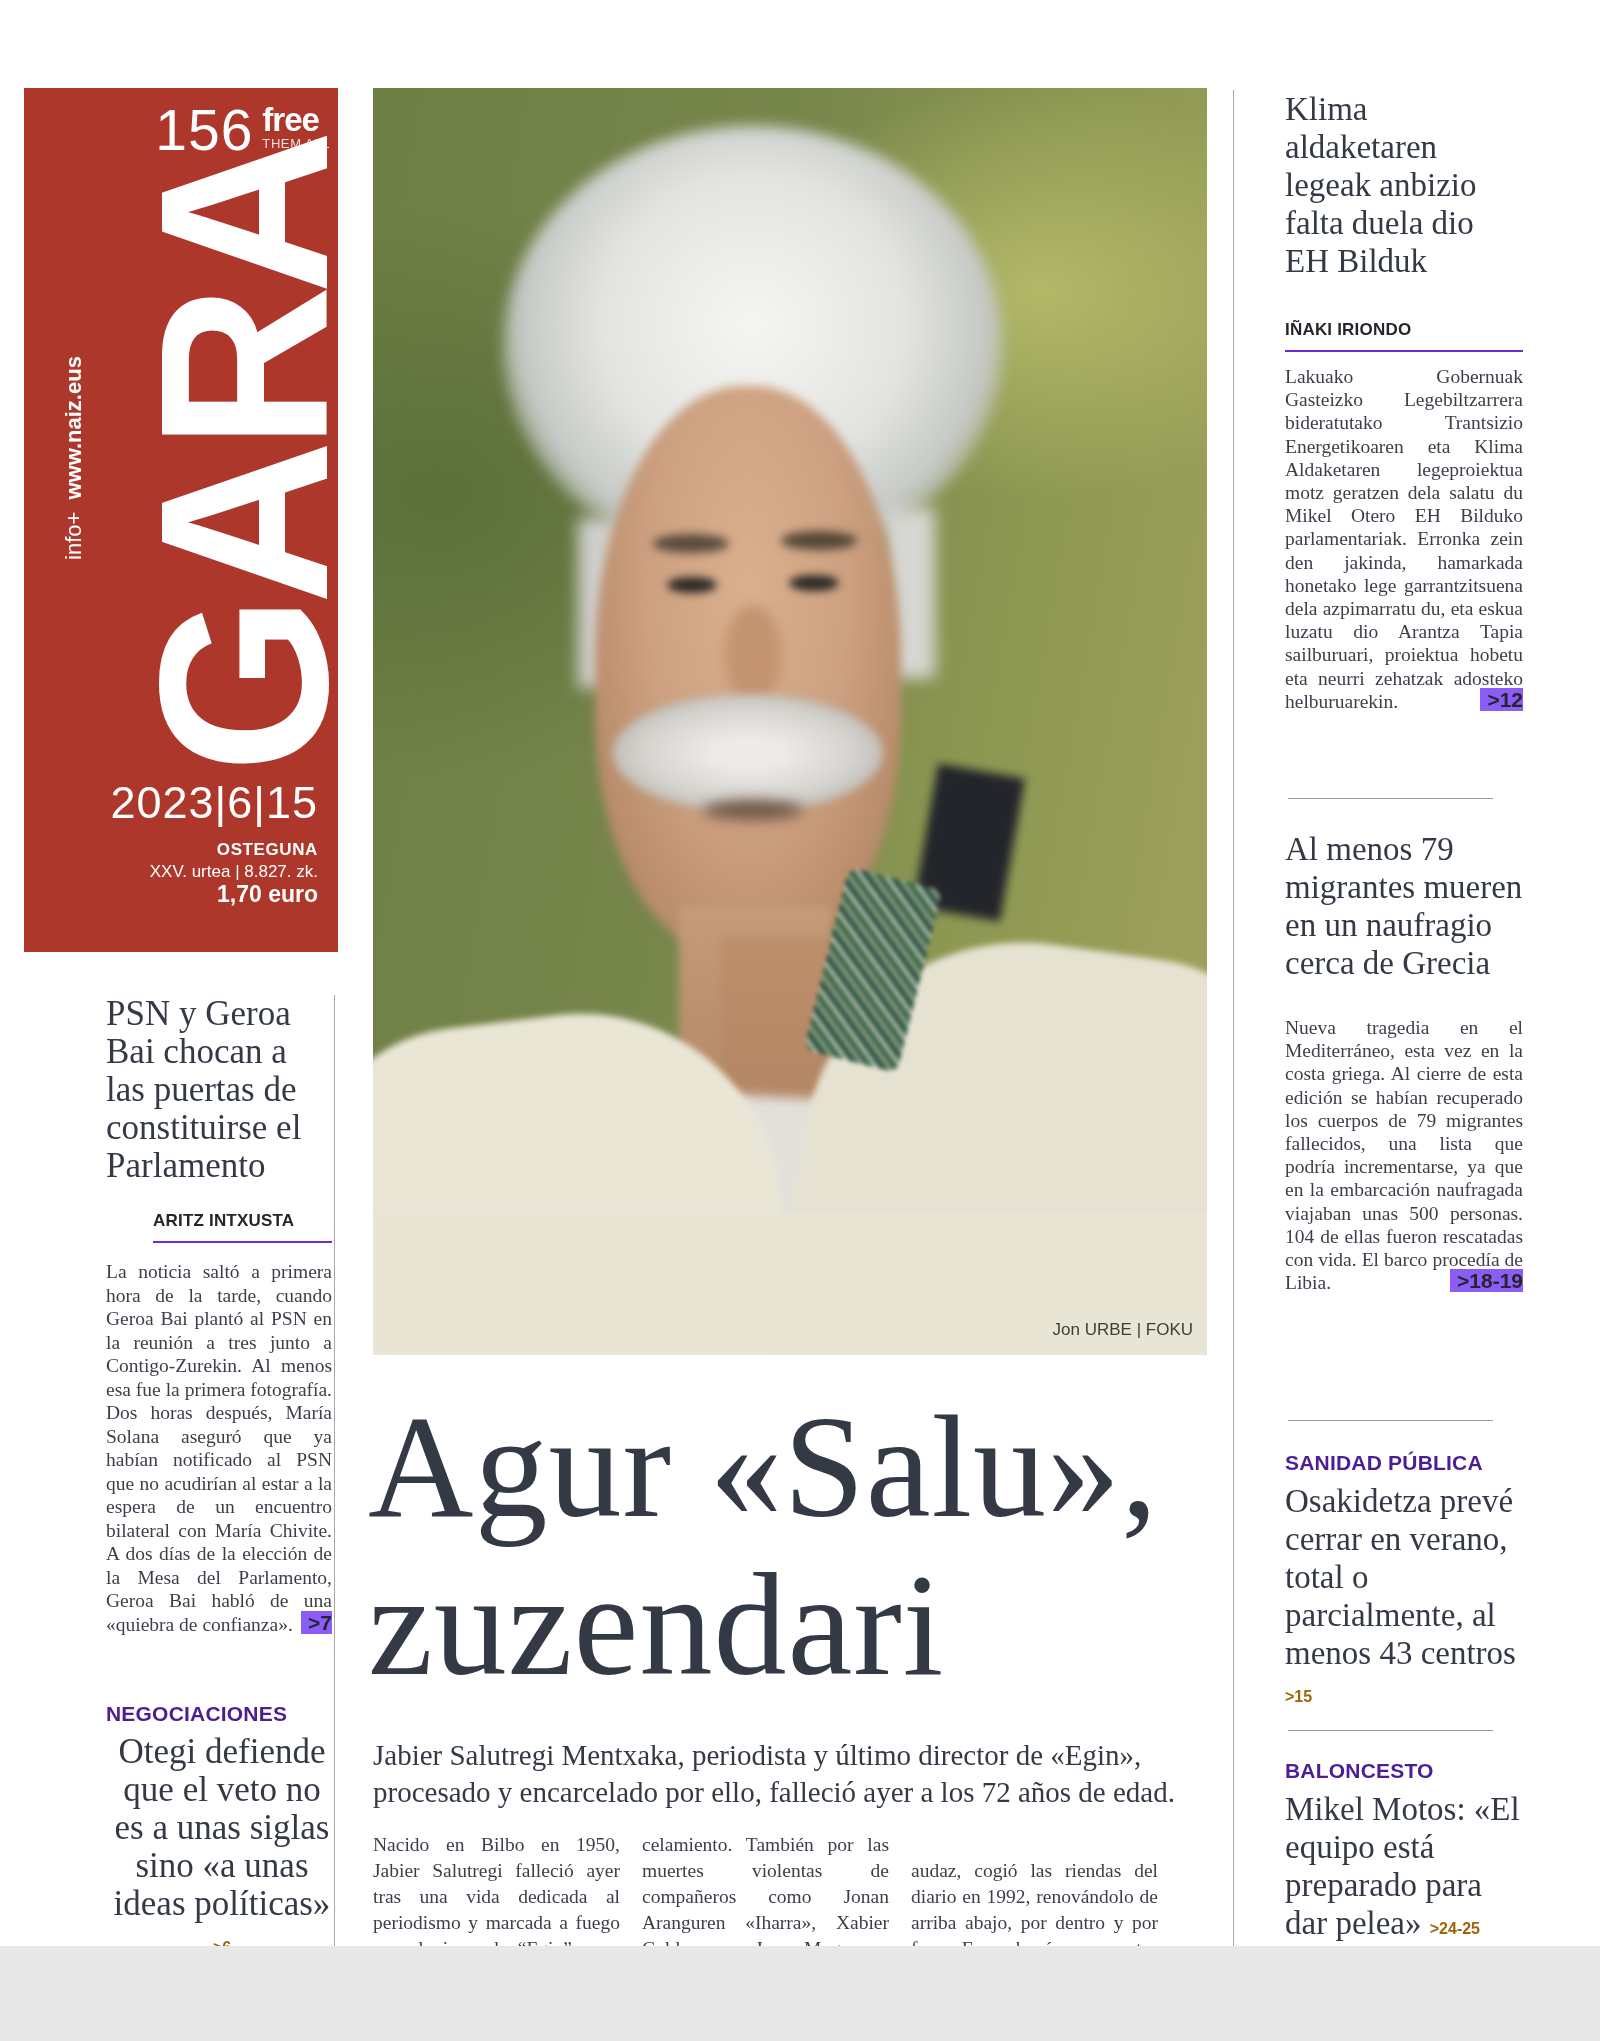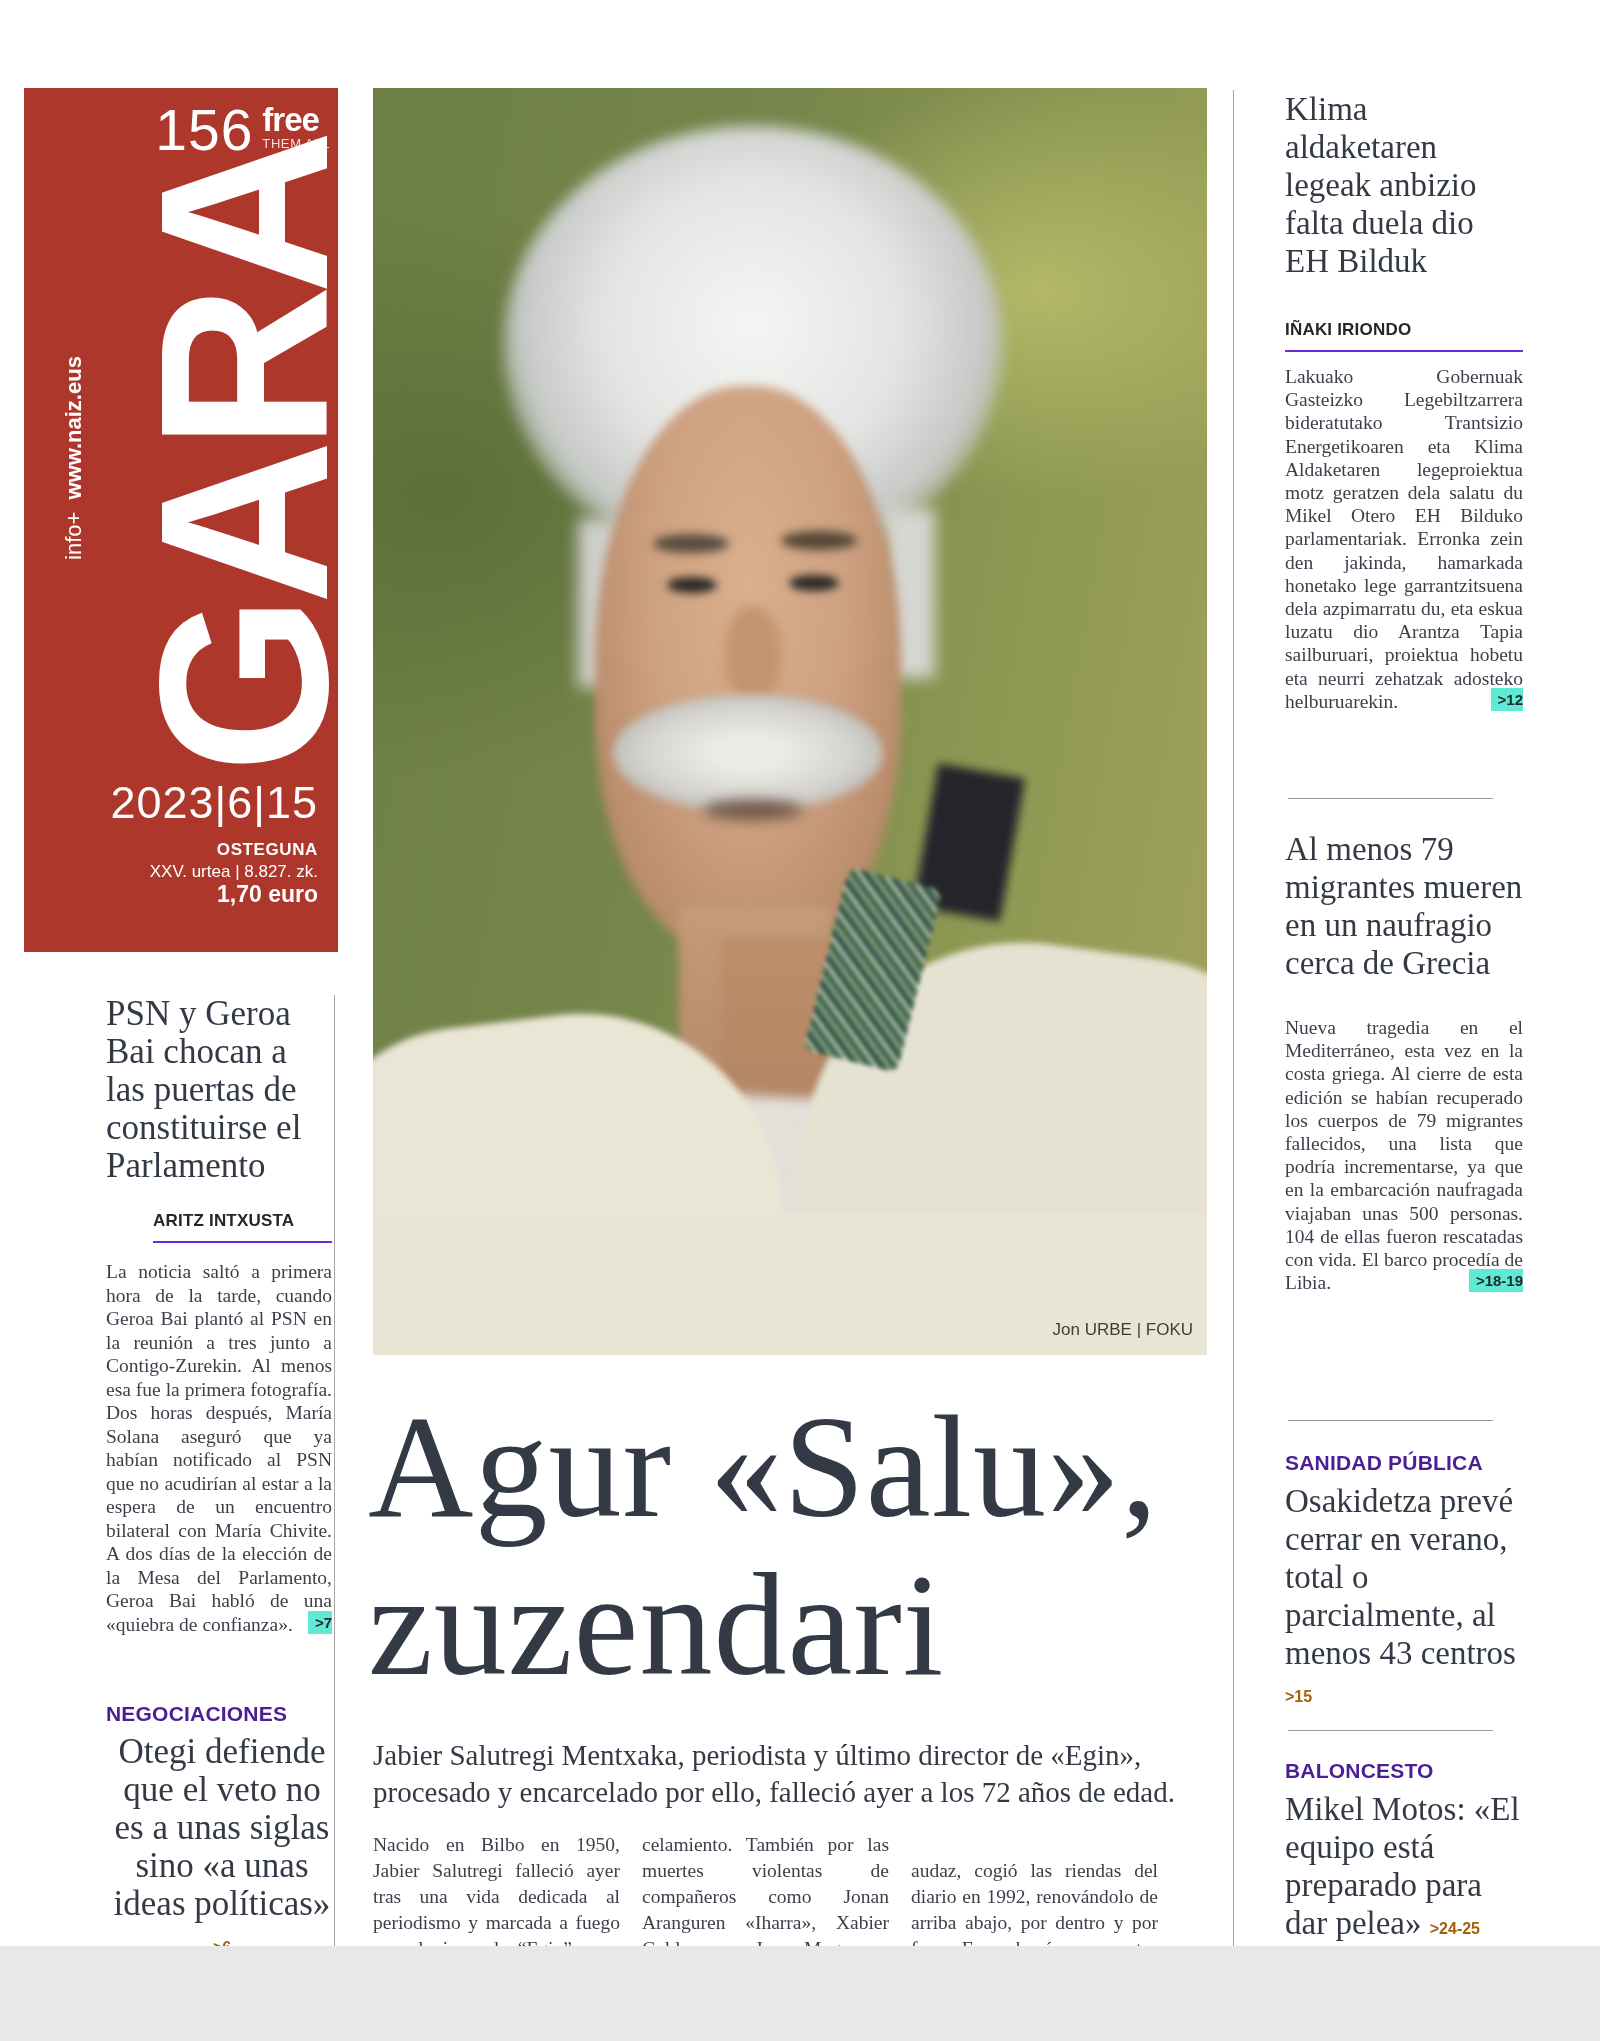--- a/index.html
+++ b/index.html
@@ -30,22 +30,22 @@
   .edition-line { font-size:17px; line-height:22px; }
   .price-line { font-size:23px; font-weight:bold; line-height:22px; }
 
   
   .h-serif { font-family:"Liberation Serif","DejaVu Serif",serif; font-weight:400; color:#333a46; margin:0; }
   .kicker { font-family:"Liberation Sans","DejaVu Sans",sans-serif; font-weight:bold; font-size:21px;
             color:#4c1d95; letter-spacing:0.2px; line-height:22px; }
   .byline { font-family:"Liberation Sans","DejaVu Sans",sans-serif; font-weight:bold; font-size:17px;
             color:#24262b; padding-bottom:10px; border-bottom:2px solid #6d28d9; letter-spacing:0.2px; }
   .body-serif { font-family:"Liberation Serif","DejaVu Serif",serif; color:#3a3f49; text-align:justify; position:relative; margin:0; }
-  .pref { font-family:"Liberation Sans","DejaVu Sans",sans-serif; font-weight:bold; font-size:15px;
-          color:#24262b; position:absolute; right:0; bottom:2px; background:#5eead4; padding-left:7px; }
+  .pref { font-family:"Liberation Sans","DejaVu Sans",sans-serif; font-weight:bold; font-size:21px;
+          color:#24262b; position:absolute; right:0; bottom:2px; background:#8b5cf6; padding-left:7px; }
   .h-ref { font-family:"Liberation Sans","DejaVu Sans",sans-serif; font-weight:bold; font-size:16px; color:#a16207; }
 
   
   .left-story1 { position:absolute; left:106px; top:995px; width:226px; }
   .left-story1 h2 { font-size:35px; line-height:38px; }
   .left-story1 .byline { display:block; margin-top:26px;margin-left:47px; }
   .left-story1 .body-serif { margin-top:17px; font-size:19.5px; line-height:23.5px; }
   .left-story2 { position:absolute; left:106px; top:1703px; width:232px; }
   .left-story2 h2 { font-size:35px; line-height:38px; margin-top:8px;text-align:center; }
 

